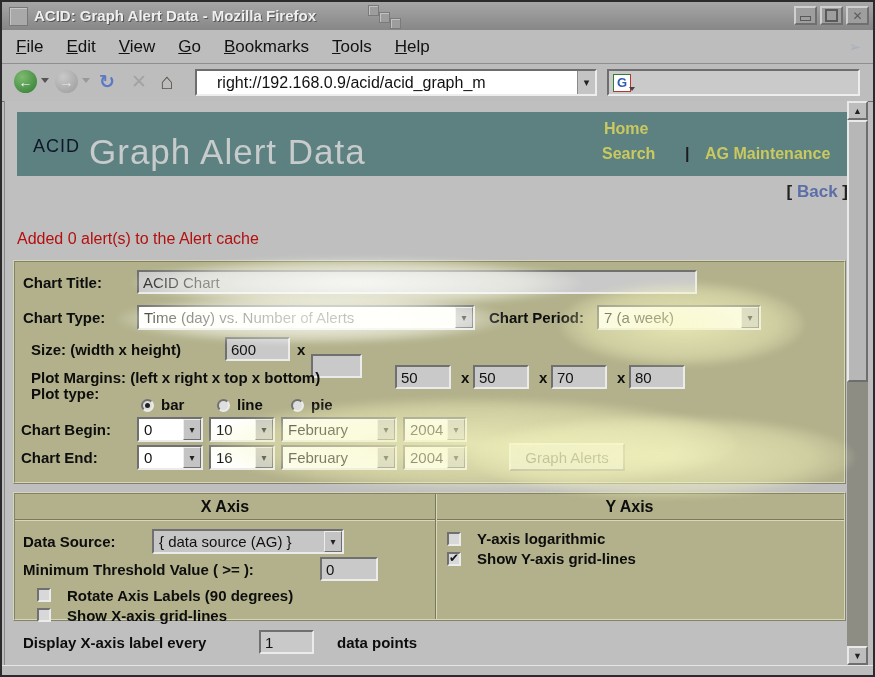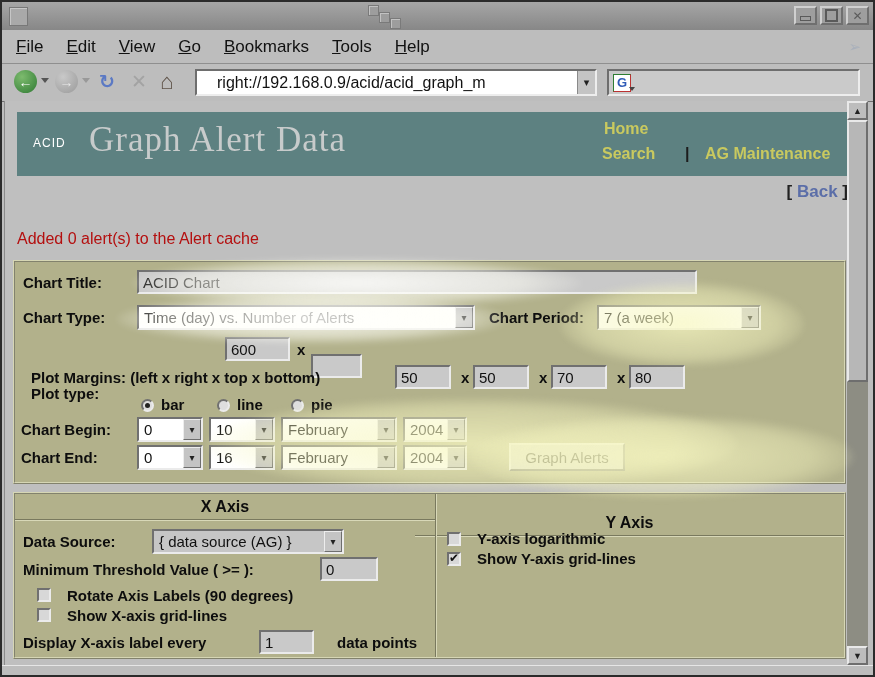--- a/index.html
+++ b/index.html
@@ -51,22 +51,22 @@
   .g-icon{position:absolute;left:4px;top:3px;width:16px;height:16px;background:#fff;
     border-top:1px solid #2e7d32;border-left:1px solid #2e7d32;
     border-right:1px solid #b33;border-bottom:1px solid #b33;
     color:#2f5bb7;font-weight:bold;font-size:13px;line-height:16px;text-align:center;}
   .g-drop{position:absolute;left:20px;top:16px;width:0;height:0;border-left:3px solid transparent;
     border-right:3px solid transparent;border-top:4px solid #444;}
   
   .content{position:absolute;left:2px;top:99px;width:843px;height:564px;
     background:#bfbfbf;border-left:1px solid #8a8a8a;box-sizing:border-box;}
   .banner{position:absolute;left:12px;top:11px;width:831px;height:64px;background:#5d8181;}
-  .acid-logo{position:absolute;left:16px;top:24px;font-size:12px;color:#ffffff;letter-spacing:1px;}
-  .banner-title{position:absolute;left:72px;top:8px;font-family:Liberation Serif, serif;
+  .acid-logo{position:absolute;left:16px;top:24px;font-size:18px;color:#0f172a;letter-spacing:1px;}
+  .banner-title{position:absolute;left:72px;top:20px;font-family:Liberation Sans, sans-serif;
     font-size:35px;color:#c7cbcb;letter-spacing:1px;}
   .bn-link{font-size:16px;font-weight:bold;color:#c9c95f;cursor:pointer;}
   .bn-sep{font-size:16px;font-weight:bold;color:#1c1c1c;}
   .backlink{position:absolute;left:600px;top:81px;width:243px;text-align:right;
     font-size:17px;font-weight:bold;color:#222;}
   .backlink a{color:#5b6ea8;cursor:pointer;}
   .alertmsg{position:absolute;left:12px;top:129px;font-size:16px;color:#b40f0f;}
   .panel{position:absolute;left:8px;background:#b2b18b;border:2px ridge #d6d6b4;box-sizing:border-box;}
   .lbl{position:absolute;font-size:15px;font-weight:bold;color:#0d0d0d;white-space:nowrap;}
   .field{position:absolute;height:24px;background:#c9c9c9;border:2px solid;
@@ -110,20 +110,21 @@
   .hl.yellow{background:radial-gradient(ellipse at center,rgba(247,247,193,.75) 0%,
     rgba(247,247,193,.42) 55%,rgba(247,247,193,0) 76%);}
 </style>
 </head>
 <body>
 
 <div id="app">
 
   <div class="titlebar">
     <div class="win-icon"></div>
+    <div class="title-text">ACID: Graph Alert Data - Mozilla Firefox</div>
     <div class="tb-deco" style="left:366px;"></div>
     <div class="tb-deco" style="left:377px;top:10px;"></div>
     <div class="tb-deco" style="left:388px;top:16px;"></div>
     <div class="win-btns">
       <div class="win-btn">
           <span class="glyph-min"></span>
         </div>
       <div class="win-btn">
           <span class="glyph-max"></span>
         </div>
@@ -189,20 +190,21 @@
       <span class="lbl" style="left:8px;top:47px;">Chart Type:</span>
       <div class="sel" style="left:122px;top:43px;width:338px;">
         <span class="sel-val">Time (day) vs. Number of Alerts</span>
         <span class="sel-btn">▾</span>
       </div>
       <span class="lbl" style="left:474px;top:47px;">Chart Period:</span>
       <div class="sel" style="left:582px;top:43px;width:164px;">
         <span class="sel-val">7 (a week)</span>
         <span class="sel-btn">▾</span>
       </div>
+      <span class="lbl" style="left:16px;top:79px;">Size: (width x height)</span>
       <input class="field" style="left: 210px; top: 75px; width: 65px;" value="600">
       <span class="lbl" style="left:282px;top:79px;">x</span>
       <input class="field" style="left: 296px; top: 92px; width: 40px; padding-left: 43px;" value="400">
       <span class="lbl" style="left:16px;top:107px;">Plot Margins: (left x right x top x bottom)</span>
       <input class="field" style="left: 380px; top: 103px; width: 56px;" value="50">
       <span class="lbl" style="left:446px;top:107px;">x</span>
       <input class="field" style="left: 458px; top: 103px; width: 56px;" value="50">
       <span class="lbl" style="left:524px;top:107px;">x</span>
       <input class="field" style="left: 536px; top: 103px; width: 56px;" value="70">
       <span class="lbl" style="left:602px;top:107px;">x</span>
@@ -244,23 +246,23 @@
         <span class="sel-val">February</span>
         <span class="sel-btn">▾</span>
       </div>
       <div class="sel" style="left:388px;top:183px;width:64px;">
         <span class="sel-val">2004</span>
         <span class="sel-btn">▾</span>
       </div>
       <button class="btn" style="left:494px;top:181px;width:116px;height:28px;">Graph Alerts</button>
     </div>
 
-    <div class="panel" style="top:391px;width:833px;height:167px;">
+    <div class="panel" style="top:391px;width:833px;height:129px;">
       <div class="axis-header" style="left:0;width:420px;">X Axis</div>
-      <div class="axis-header" style="left:400px;right:0;margin-top:16px;">Y Axis</div>
+      <div class="axis-header" style="left:400px;right:0;">Y Axis</div>
       <div class="v-divider" style="left:420px;"></div>
 
       <span class="lbl" style="left:8px;top:39px;">Data Source:</span>
       <div class="sel gray" style="left:137px;top:35px;width:192px;">
         <span class="sel-val">{ data source (AG) }</span>
         <span class="sel-btn">▾</span>
       </div>
       <span class="lbl" style="left:8px;top:67px;">Minimum Threshold Value ( &gt;= ):</span>
       <input class="field" style="left: 305px; top: 63px; width: 58px;" value="0">
       <span class="cb" style="left:22px;top:94px;"></span>

